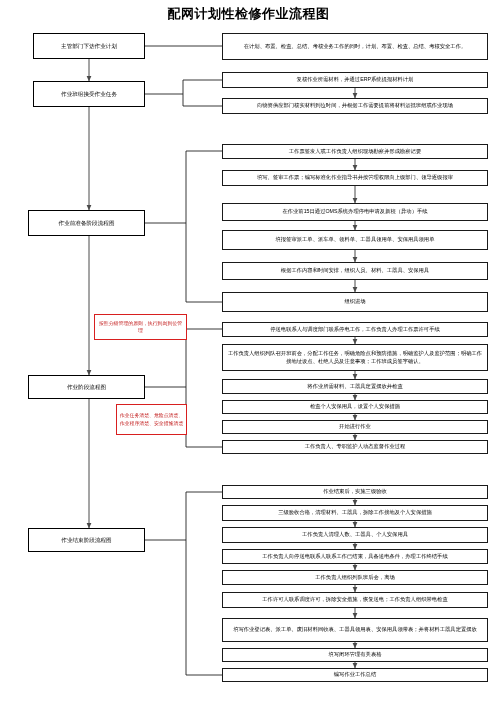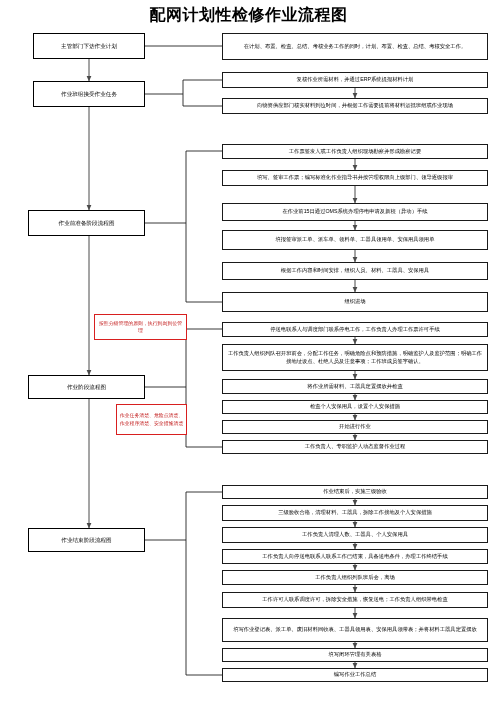--- a/index.html
+++ b/index.html
@@ -20,21 +20,21 @@
     left: 0; top: 0;
     width: 497px;
     height: 703px;
   }
   .title {
     position: absolute;
     left: 0;
     top: 5px;
     width: 497px;
     text-align: center;
-    font-size: 16px;
+    font-size: 13px;
     font-weight: bold;
     letter-spacing: 0.5px;
     color: #000;
   }
   .node {
     position: absolute;
     box-sizing: border-box;
     border: 1px solid #1a1a1a;
     background: #ffffff;
     display: flex;

